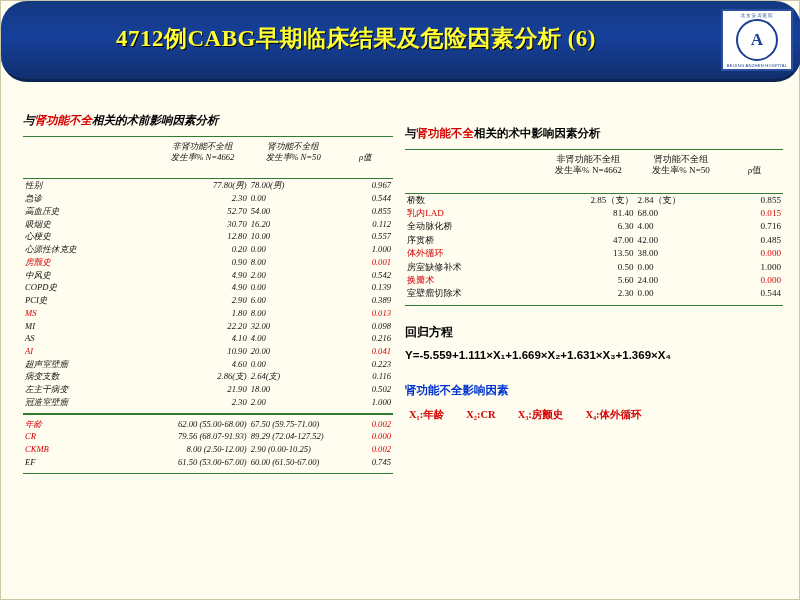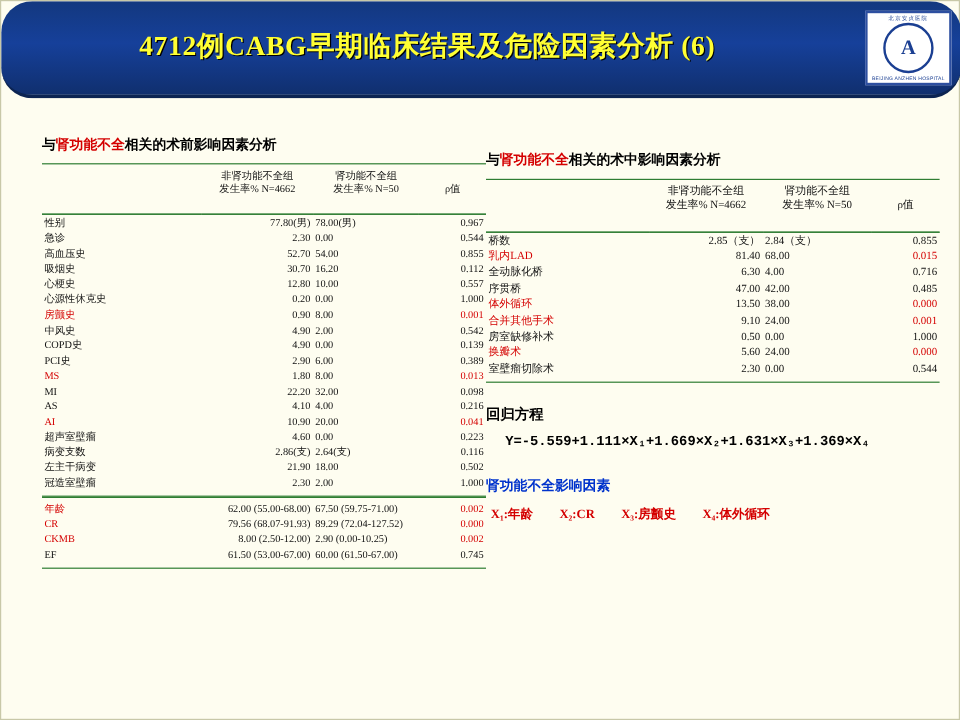--- a/index.html
+++ b/index.html
@@ -82,23 +82,24 @@
   }
   .logo-top-caption {
     font-size: 4.5px;
     color: #1b3f92;
     letter-spacing: 1px;
     margin-bottom: 1px;
   }
   
   .col-left {
     position: absolute;
-    left: 34px;
+    left: 22px;
     top: 112px;
     width: 370px;
+    font-style: italic;
   }
   .col-right {
     position: absolute;
     left: 404px;
     top: 125px;
     width: 378px;
   }
   .section-title {
     font-size: 11.5px;
     font-weight: bold;
@@ -166,25 +167,25 @@
   .spacer-tbl {
   }
   
   .reg-title {
     font-size: 12px;
     font-weight: bold;
     color: #000;
     margin: 18px 0 8px 0;
   }
   .reg-eq {
-    font-family: Liberation Mono, monospace;
+    font-family: Liberation Sans, sans-serif;
     font-size: 11.5px;
     font-weight: bold;
     color: #000;
-    margin-left: 16px;
+    margin-left: 0;
   }
   .factors-title {
     font-size: 11.5px;
     font-weight: bold;
     color: #0033cc;
     margin: 22px 0 10px 0;
   }
   .factors-line {
     font-size: 10.5px;
     font-weight: bold;
@@ -423,26 +424,20 @@
               <td class="c-val2">42.00</td>
               <td class="c-p">0.485</td>
             </tr>
           <tr>
               <td class="c-name red">体外循环</td>
               <td class="c-val">13.50</td>
               <td class="c-val2">38.00</td>
               <td class="c-p red">0.000</td>
             </tr>
           <tr>
-              <td class="c-name red">合并其他手术</td>
-              <td class="c-val">9.10</td>
-              <td class="c-val2">24.00</td>
-              <td class="c-p red">0.001</td>
-            </tr>
-          <tr>
               <td class="c-name">房室缺修补术</td>
               <td class="c-val">0.50</td>
               <td class="c-val2">0.00</td>
               <td class="c-p">1.000</td>
             </tr>
           <tr>
               <td class="c-name red">换瓣术</td>
               <td class="c-val">5.60</td>
               <td class="c-val2">24.00</td>
               <td class="c-p red">0.000</td>

